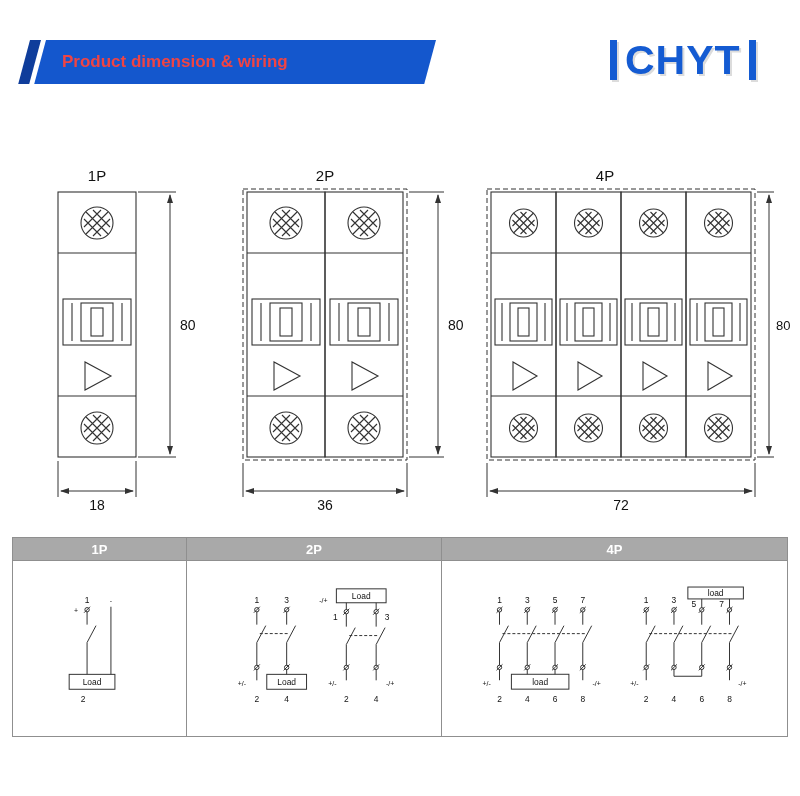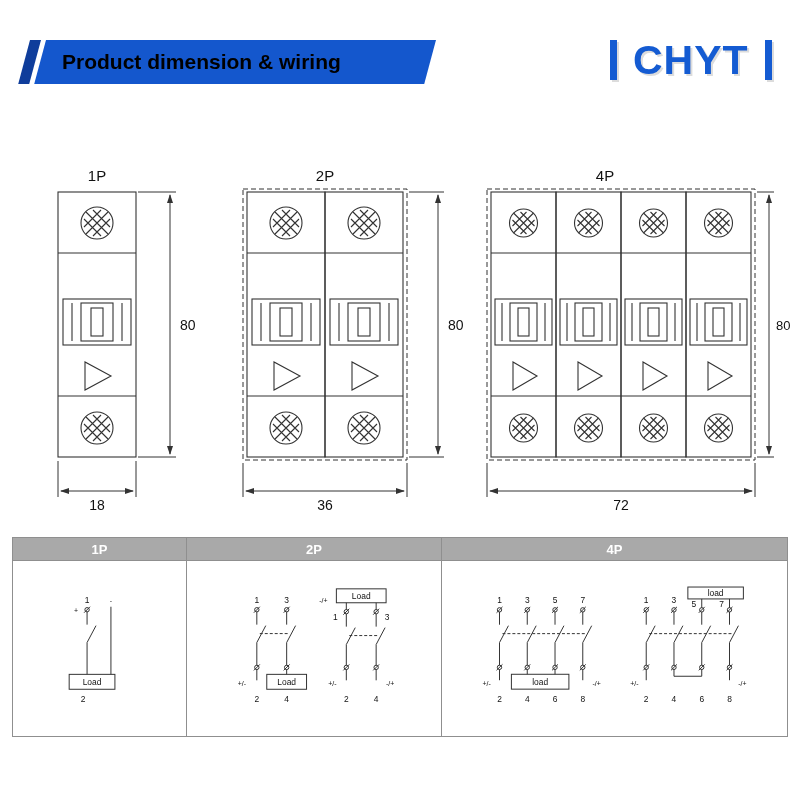--- a/index.html
+++ b/index.html
@@ -11,23 +11,23 @@
   .banner-accent{
     position:absolute;left:30px;top:40px;width:11px;height:44px;
     background:#0f3d9b;transform:skewX(-15deg);transform-origin:0 0;
   }
   .banner{
     position:absolute;left:46px;top:40px;width:390px;height:44px;
     background:#1457cd;transform:skewX(-15deg);transform-origin:0 0;
   }
   .banner-text{
     position:absolute;left:62px;top:40px;height:52px;line-height:44px;
-    color:#000000;font-size:21px;font-weight:bold;white-space:nowrap;
-  }
-  .logo{position:absolute;left:610px;top:38px;height:44px;display:flex;align-items:center;gap:16px}
+    color:#ef4444;font-size:17px;font-weight:bold;white-space:nowrap;
+  }
+  .logo{position:absolute;left:610px;top:38px;height:44px;display:flex;align-items:center;gap:8px}
   .logo-bar{width:7px;height:40px;background:#145bd2;box-shadow:2px 2px 0 #dcdcdc}
   .logo-text{
     font-size:41px;font-weight:bold;color:#145bd2;line-height:1;
     letter-spacing:1px;text-shadow:2px 2px 0 #dcdcdc;
   }
   
   #drawings-svg{position:absolute;left:0;top:150px}
   #drawings-svg .draw{stroke:#333;fill:none;stroke-width:1.1}
   #drawings-svg .dash{stroke-dasharray:5 3;stroke-width:1}
   #drawings-svg .dim{stroke-width:1}

